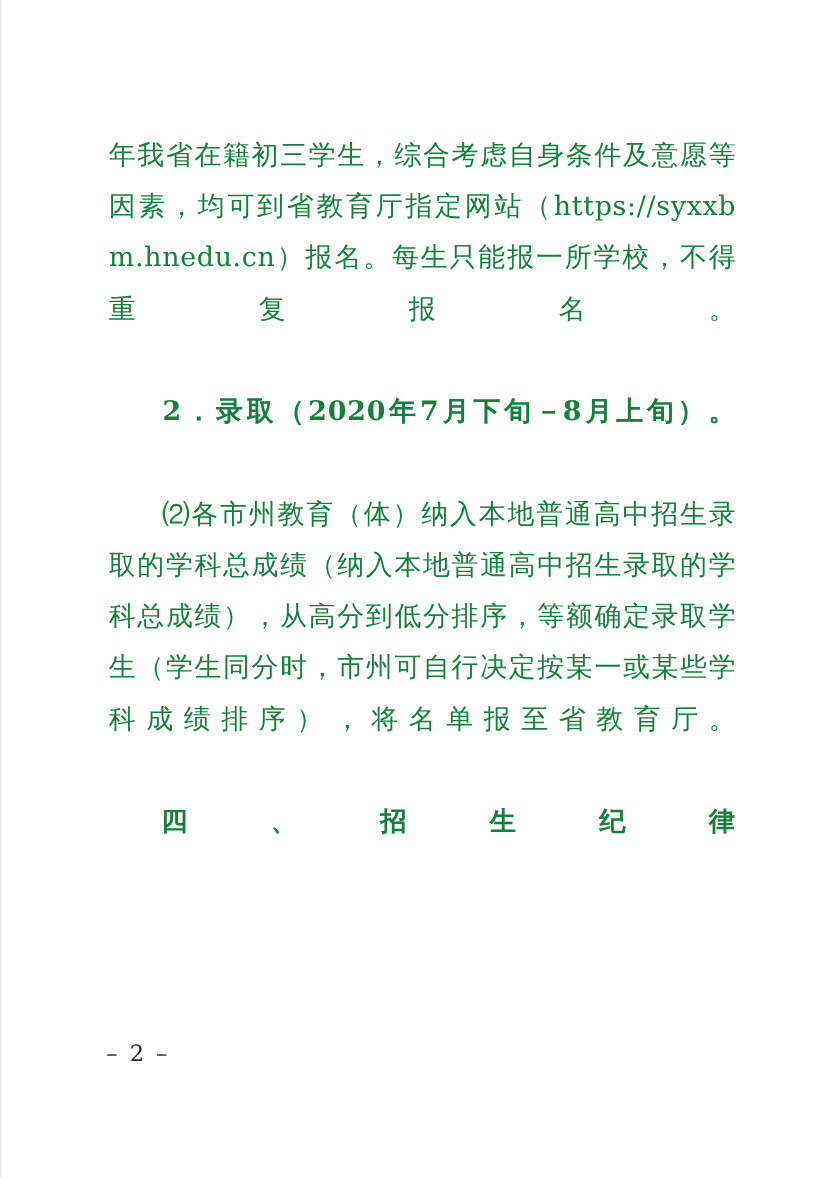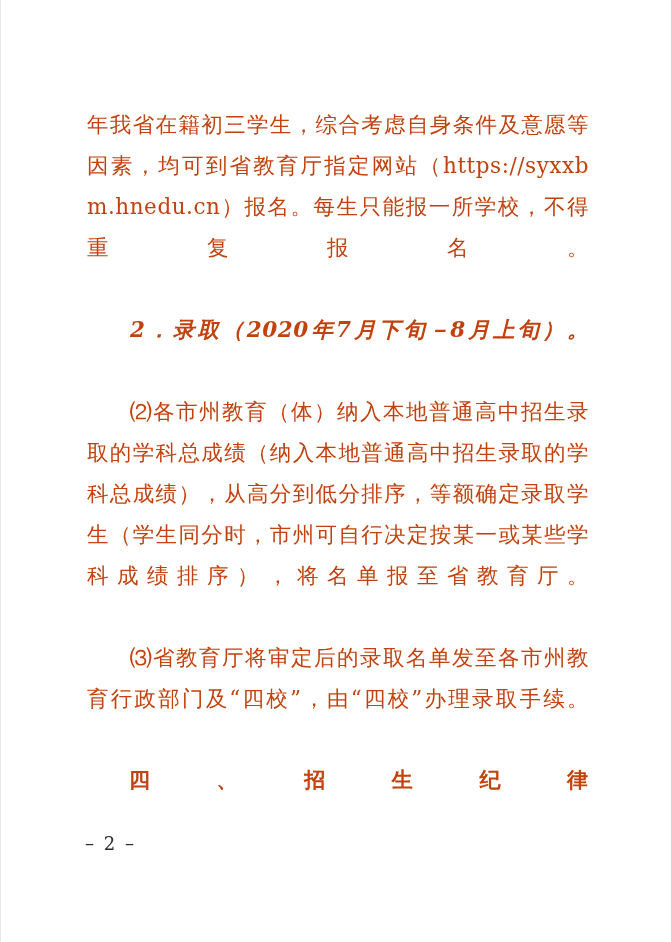--- a/index.html
+++ b/index.html
@@ -29,37 +29,36 @@
     position: absolute;
     left: 86px;
     top: 104px;
     width: 502px;
   }
 
   p.para,
   p.heading {
     margin: 0;
     padding: 0;
-    color: #c2410c;
+    color: #15803d;
     font-size: 21.5px;
     line-height: 41px;
     text-align: justify;
     text-justify: inter-character;
     letter-spacing: 0.55px;
     text-indent: 2em;
     word-break: break-all;
     font-family: "DejaVu Serif", "Liberation Serif", serif;
     -webkit-font-smoothing: antialiased;
   }
 
   
   p.heading.bold-serif {
     font-weight: 700;
     letter-spacing: 0.6px;
-    font-style: italic;
   }
 
   
   p.heading.hei {
     font-family: "DejaVu Sans", "Liberation Sans", sans-serif;
     font-weight: 700;
     font-size: 21px;
     letter-spacing: 1px;
   }
 
@@ -93,21 +92,20 @@
 
   <div id="content">
 
     <p class="para noindent">年我省在籍初三学生，综合考虑自身条件及意愿等因素，均可到省教育厅指定网站（https://syxxbm.hnedu.cn）报名。每生只能报一所学校，不得重复报名。</p>
 
     <p class="heading bold-serif">2．录取（2020年7月下旬－8月上旬）。</p>
 
 
     <p class="para">⑵各市州教育（体）纳入本地普通高中招生录取的学科总成绩（纳入本地普通高中招生录取的学科总成绩），从高分到低分排序，等额确定录取学生（学生同分时，市州可自行决定按某一或某些学科成绩排序），将名单报至省教育厅。</p>
 
-    <p class="para">⑶省教育厅将审定后的录取名单发至各市州教育行政部门及“四校”，由“四校”办理录取手续。</p>
 
     <p class="heading hei">四、招生纪律</p>
 
   </div>
 
   <div id="page-number">– 2 –</div>
 
 </div>
 
 </body></html>

